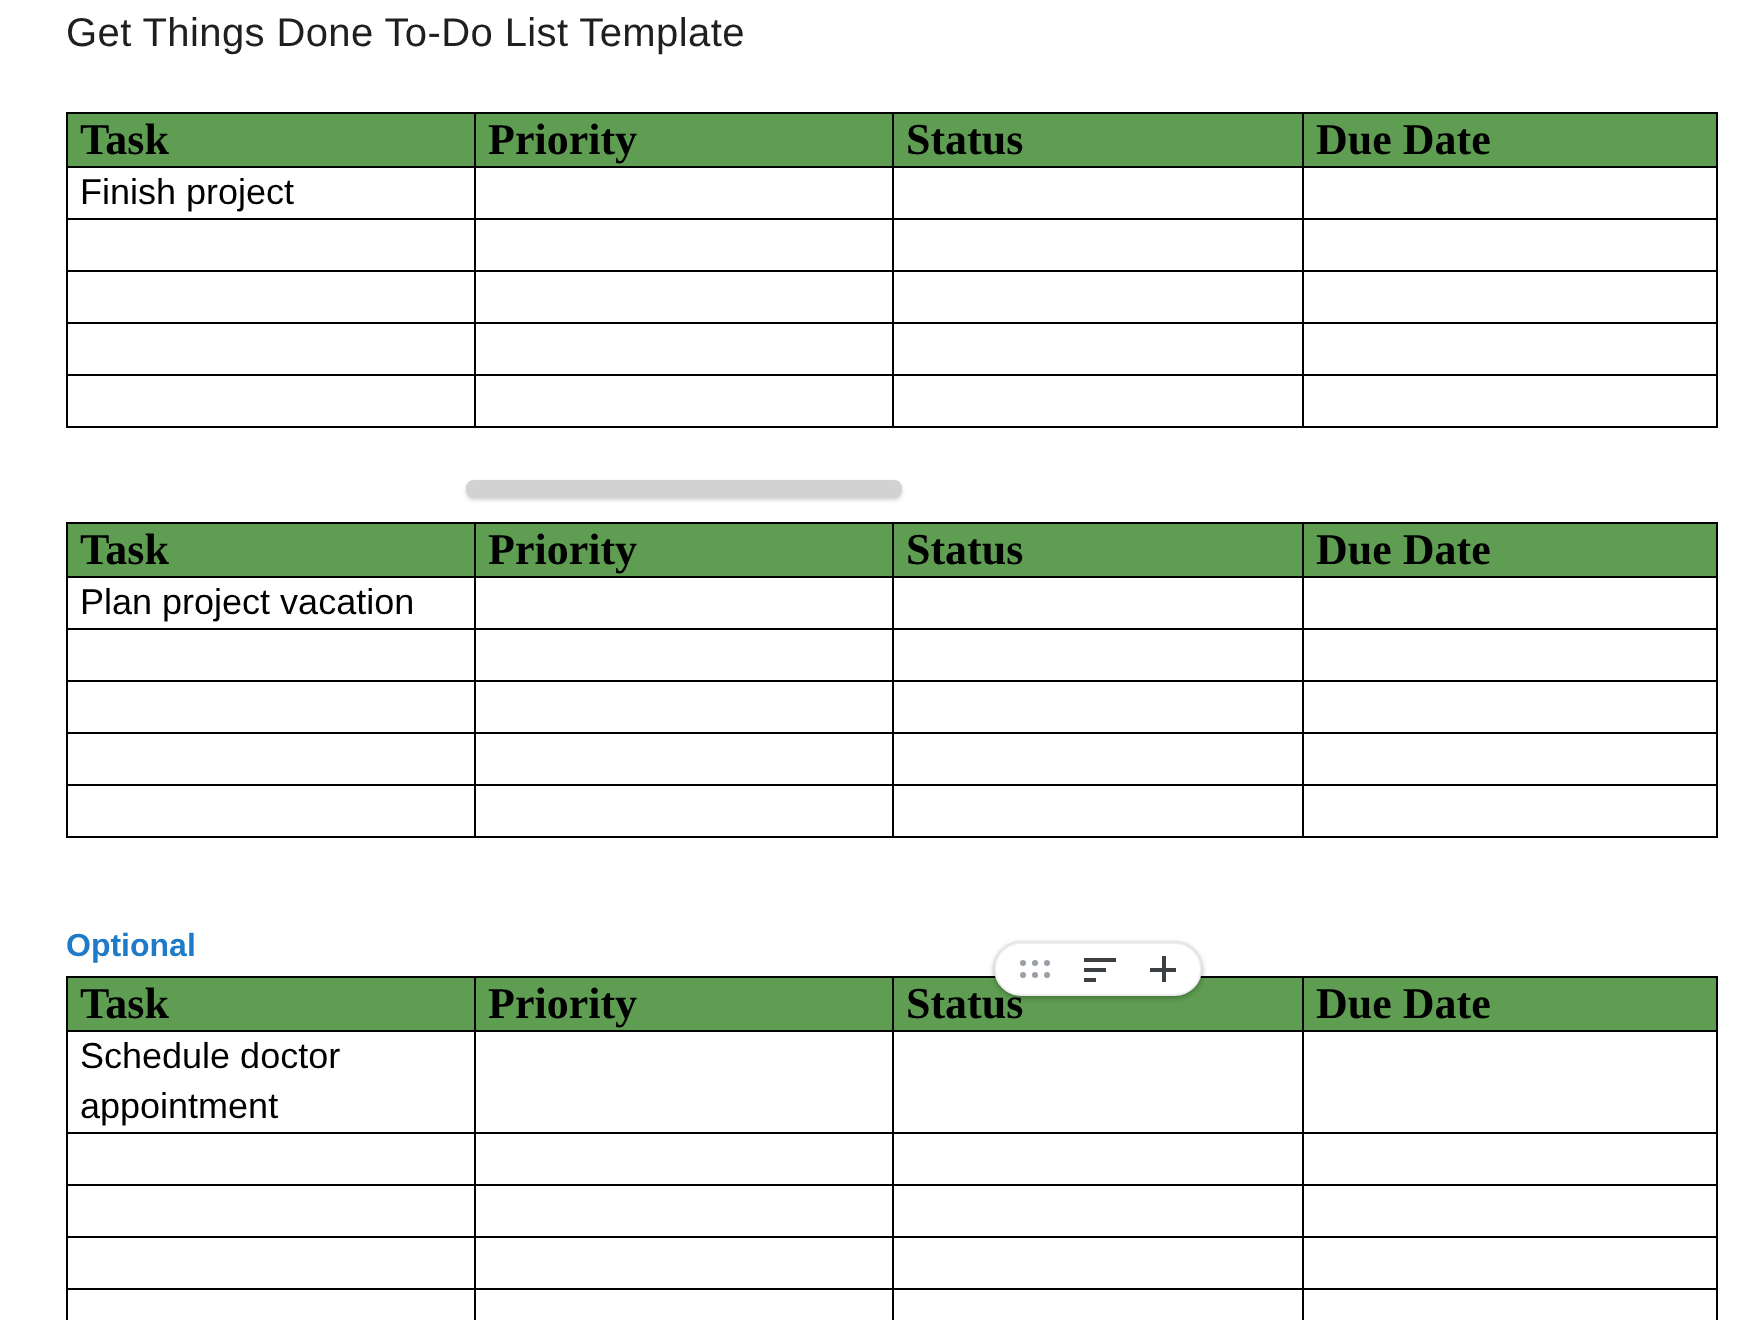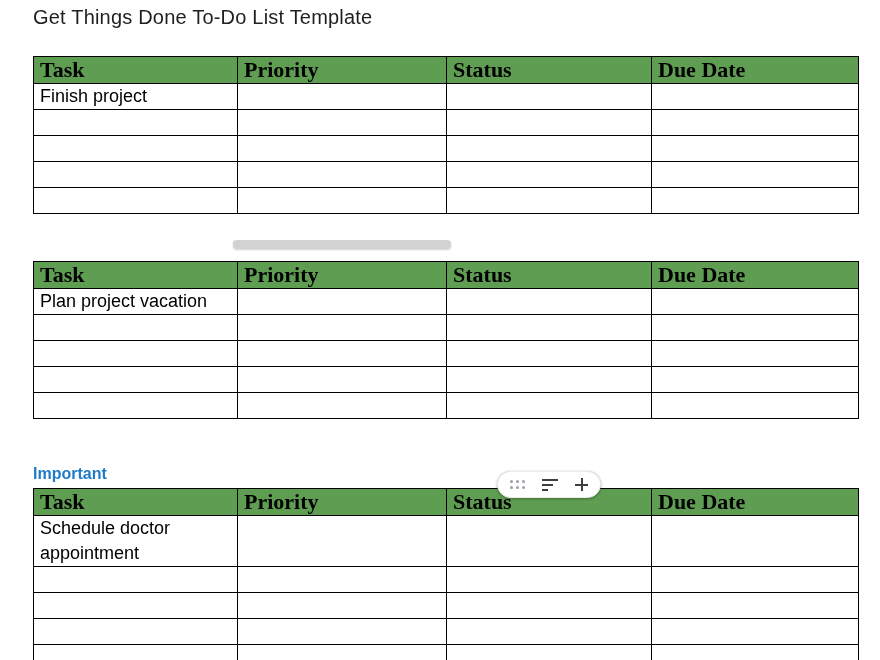--- a/index.html
+++ b/index.html
@@ -183,21 +183,21 @@
               <td></td>
               <td></td>
               <td></td>
               <td></td>
             </tr>
           </tbody>
     </table>
   </section>
 
   <section class="todo-section section-optional">
-    <h2 class="section-heading">Important</h2>
+    <h2 class="section-heading">Optional</h2>
     <table class="todo-table">
       <colgroup>
         <col class="c-task">
             <col class="c-priority">
             <col class="c-status">
             <col class="c-due">
       </colgroup>
       <thead>
         <tr>
               <th>Task</th>

